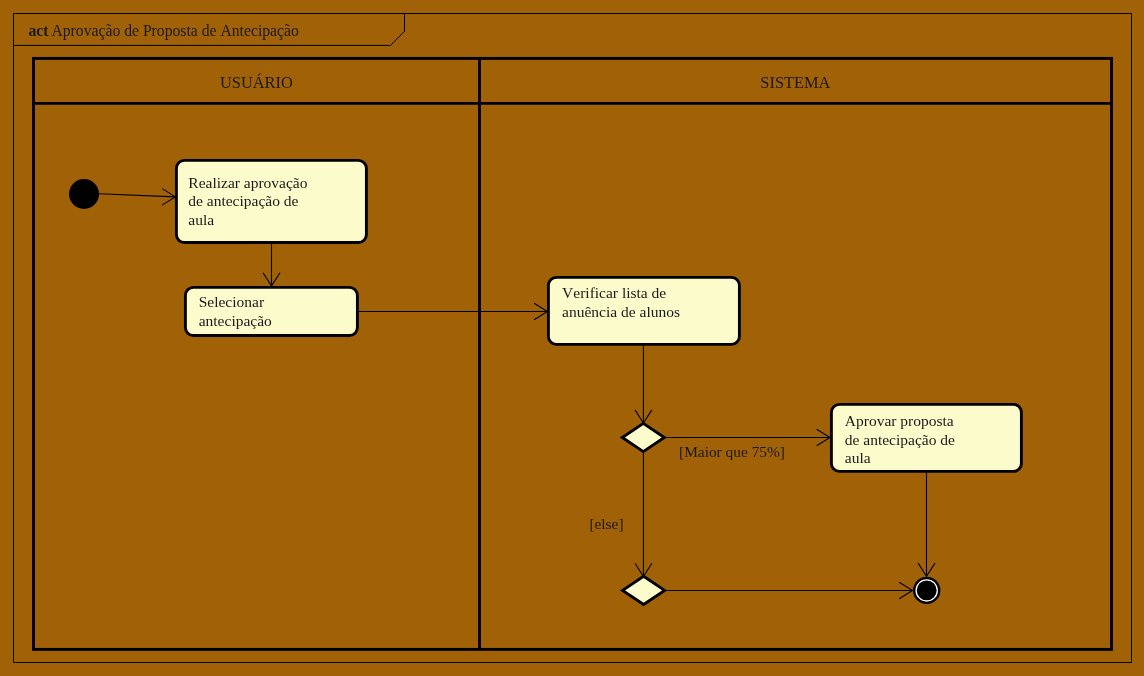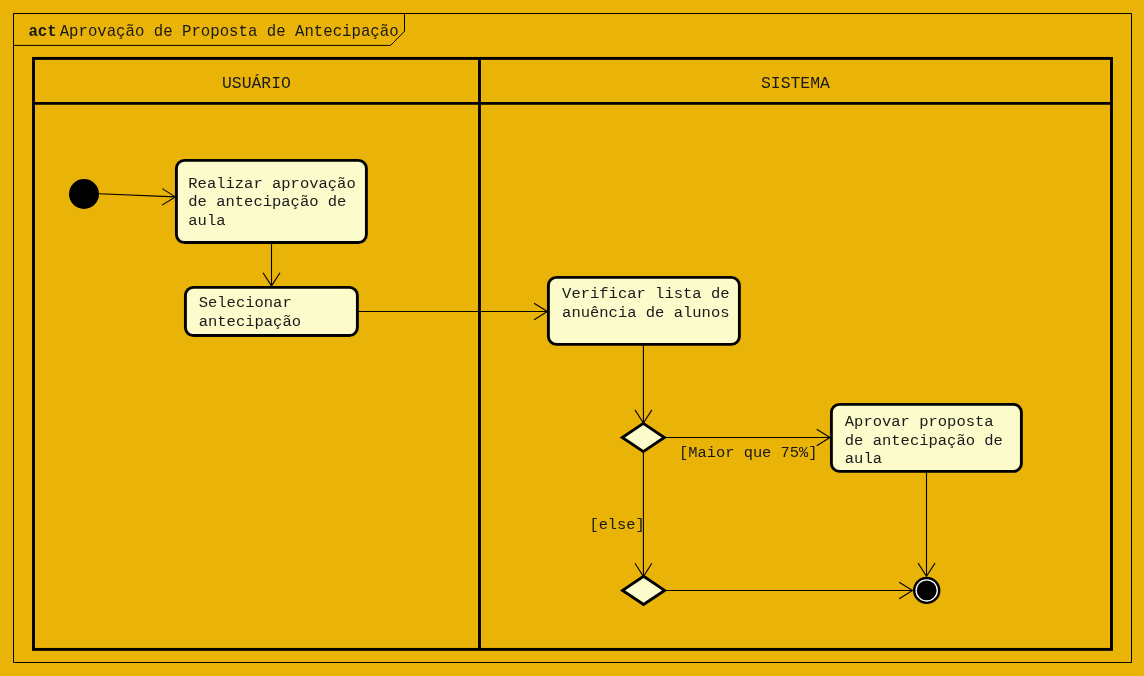--- a/index.html
+++ b/index.html
@@ -1,17 +1,17 @@
 <!DOCTYPE html>
 <html><head>
 <meta charset="utf-8">
 <style>
   html,body{margin:0;padding:0;background:#ffffff;}
-  #page{position:relative;width:1144px;height:676px;background:#eab308;overflow:hidden;
-        font-family:Liberation Mono, monospace;font-variant-ligatures:none;font-kerning:none;}
+  #page{position:relative;width:1144px;height:676px;background:#a16207;overflow:hidden;
+        font-family:Liberation Serif, serif;font-variant-ligatures:none;font-kerning:none;}
   svg{position:absolute;left:0;top:0;display:block;}
   .frame{fill:none;stroke:#000;stroke-width:1;}
   .lane{fill:none;stroke:#000;stroke-width:2.9;}
   .node{fill:#fcfbcc;stroke:#000;stroke-width:2.9;}
   .edge{fill:none;stroke:#000;stroke-width:1.1;}
   .arrowhead{fill:none;stroke:#000;stroke-width:1.1;}
   .tlabel{font-size:15.5px;fill:#1a1a1a;}
   .hlabel{font-size:16.4px;fill:#1a1a1a;text-anchor:middle;}
   .glabel{font-size:15.4px;fill:#1a1a1a;}
   .title{font-size:15.7px;fill:#1a1a1a;}

